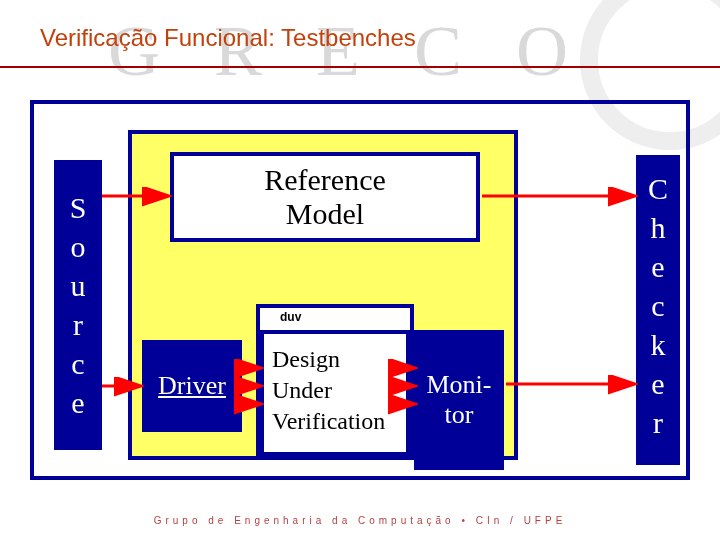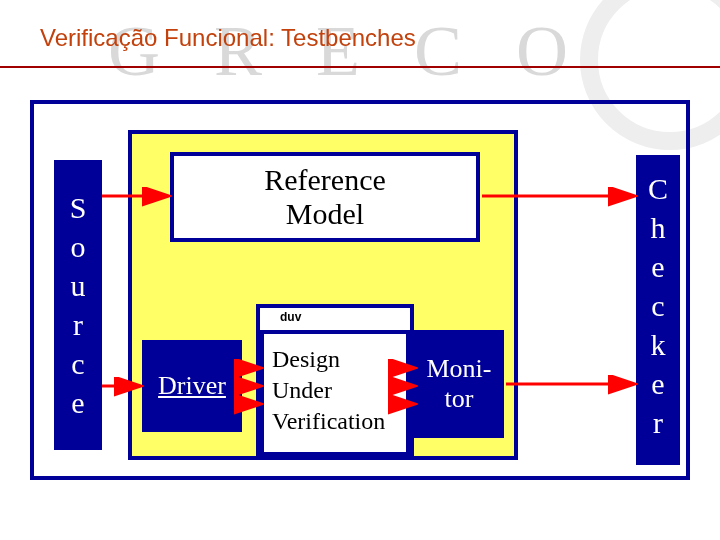--- a/index.html
+++ b/index.html
@@ -148,21 +148,21 @@
     justify-content: center;
     z-index: 5;
     text-decoration: underline;
   }
 
   .monitor-box {
     position: absolute;
     top: 330px;
     left: 414px;
     width: 90px;
-    height: 108px;
+    height: 140px;
     background: #000099;
     color: #fff;
     font-family: "Times New Roman", serif;
     font-size: 26px;
     text-align: center;
     display: flex;
     align-items: center;
     justify-content: center;
     z-index: 5;
   }
@@ -297,14 +297,15 @@
     <line x1="410" y1="386" x2="412" y2="386" stroke="#ff0000" stroke-width="3" marker-end="url(#ah)"></line>
     <line x1="410" y1="404" x2="412" y2="404" stroke="#ff0000" stroke-width="3" marker-end="url(#ah)"></line>
 
     <line x1="102" y1="196" x2="166" y2="196" stroke="#ff0000" stroke-width="3" marker-end="url(#ah)"></line>
 
     <line x1="482" y1="196" x2="632" y2="196" stroke="#ff0000" stroke-width="3" marker-end="url(#ah)"></line>
 
     <line x1="506" y1="384" x2="632" y2="384" stroke="#ff0000" stroke-width="3" marker-end="url(#ah)"></line>
   </svg>
 
+  <div class="footer">Grupo  de  Engenharia  da  Computação • CIn / UFPE</div>
 
 </div>
 
 </body></html>

